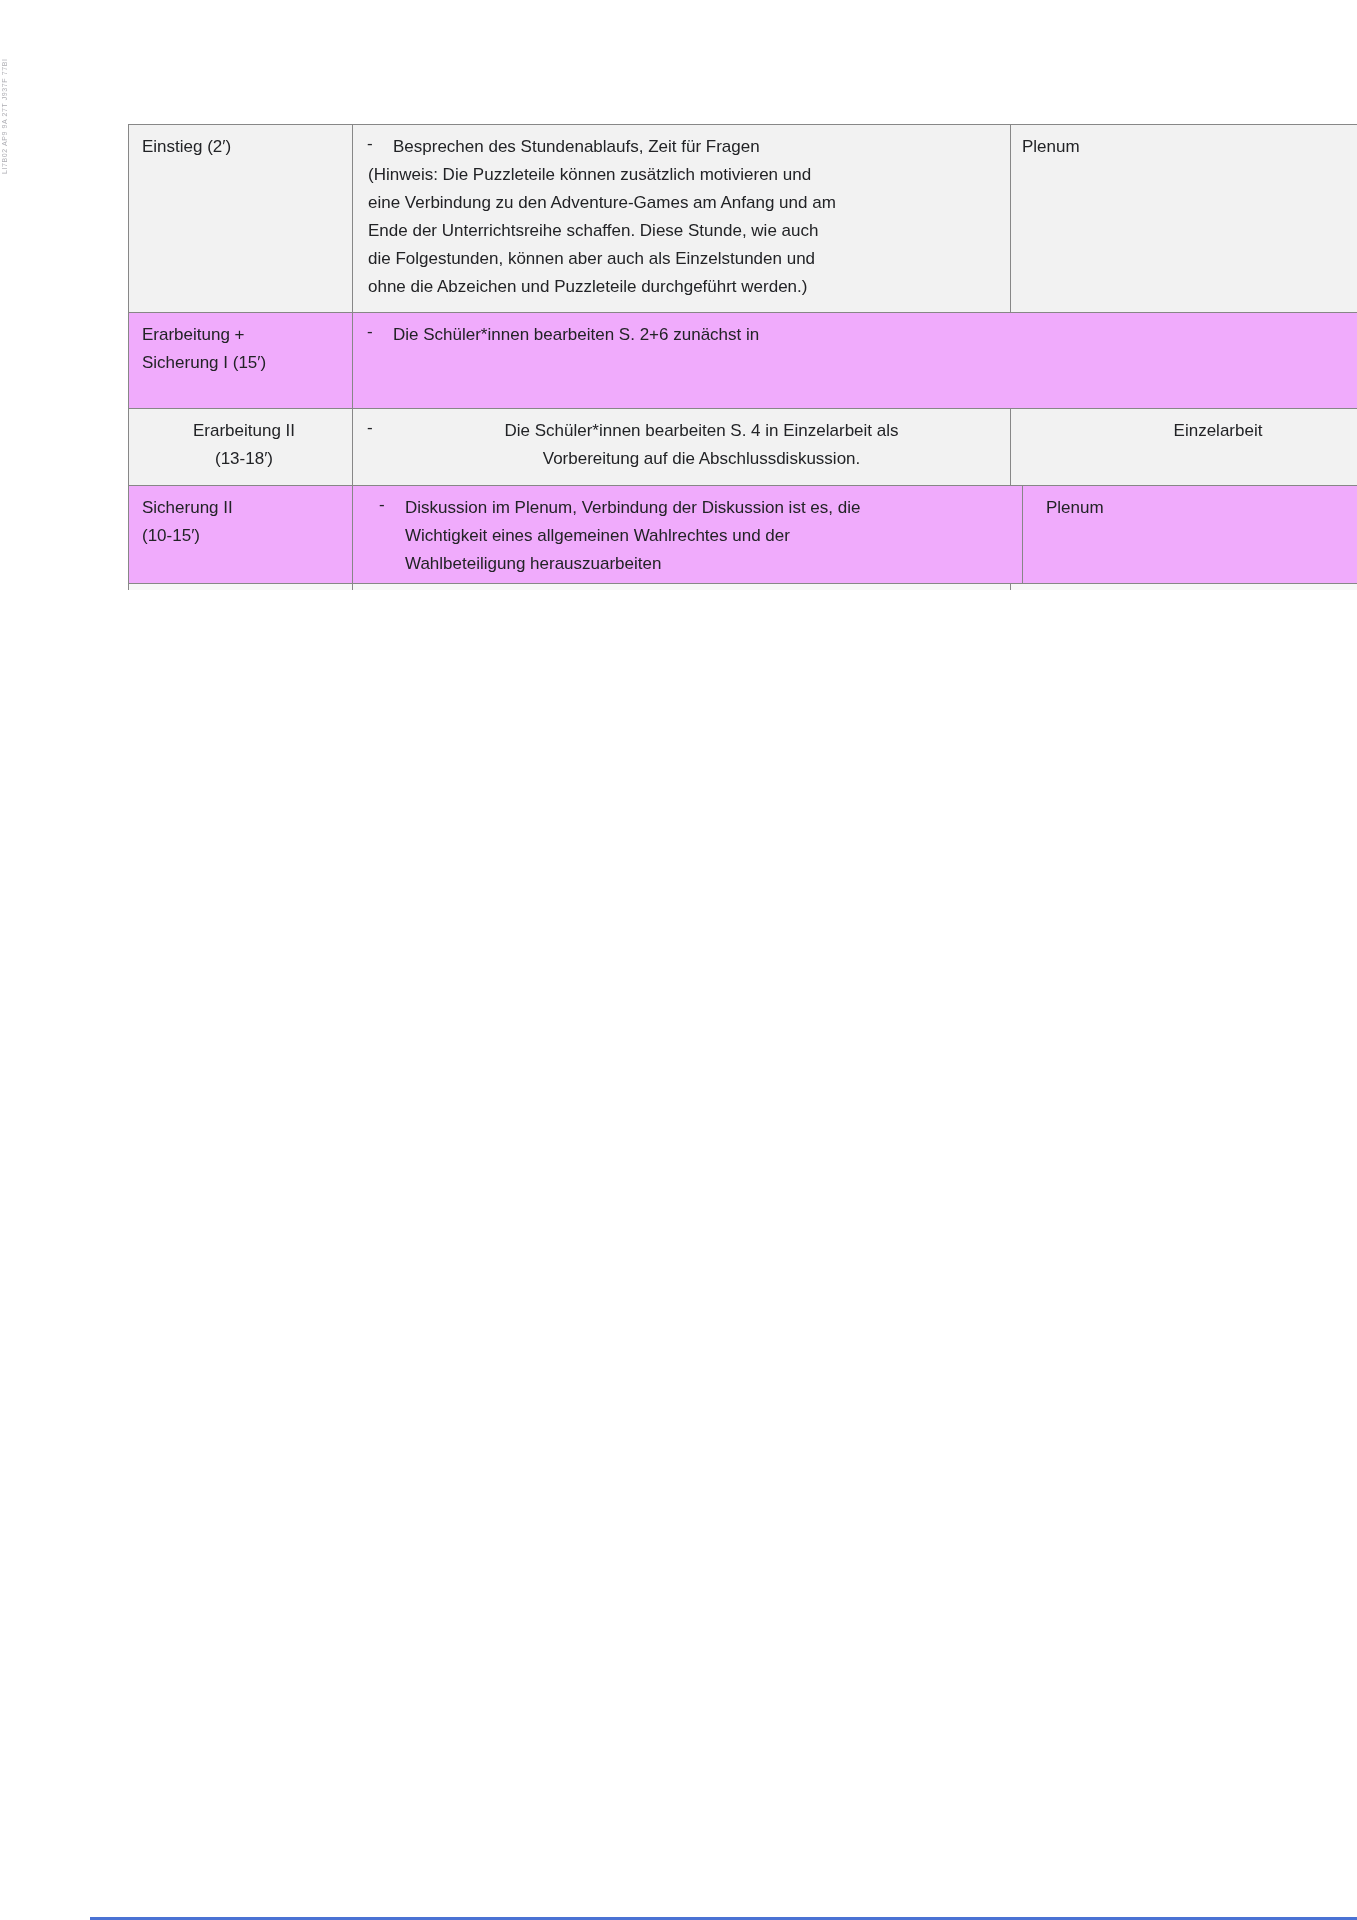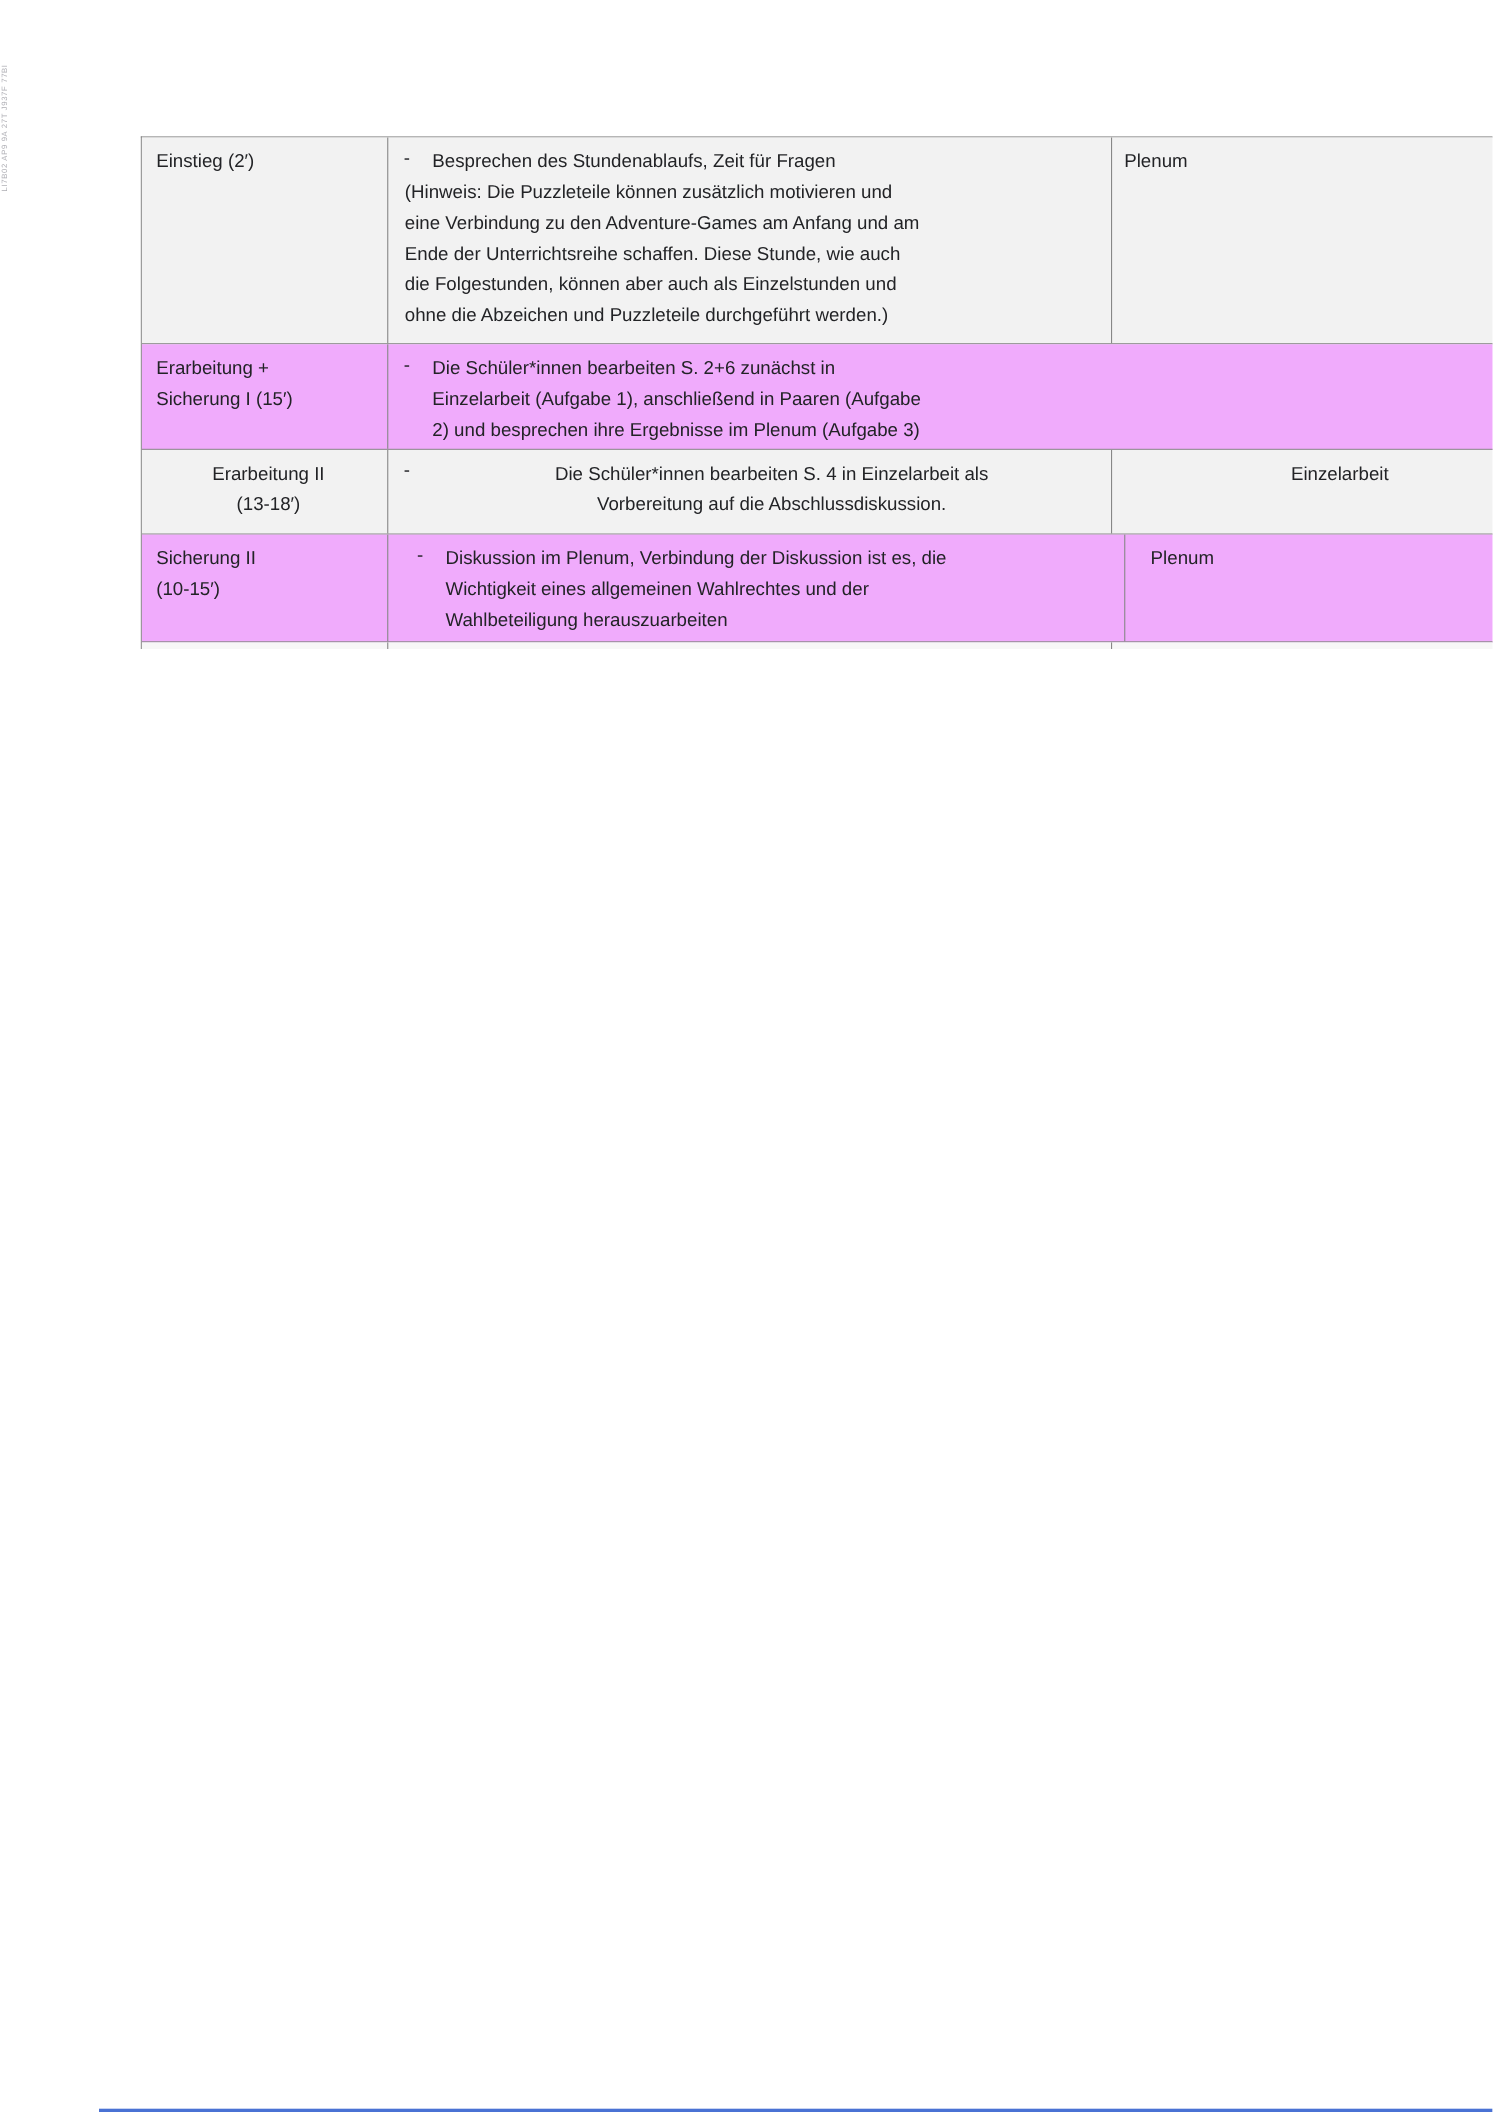--- a/index.html
+++ b/index.html
@@ -81,22 +81,20 @@
       <div class="cell c3"><span class="method">Plenum</span></div>
     </div>
 
     <div class="row" style="height: 96px;">
       <div class="cell c1"><span class="phase">Erarbeitung +
 Sicherung I (15′)</span></div>
       <div class="cell c2">
         <div class="line1">
           <span class="dash">-</span><span class="first-text"> Die Schüler*innen bearbeiten S. 2+6 zunächst in</span>
         </div>
-        <div class="rest align-text">Einzelarbeit (Aufgabe 1), anschließend in Paaren (Aufgabe
-2) und besprechen ihre Ergebnisse im Plenum (Aufgabe 3)</div>
       </div>
     </div>
 
     <div class="row shaded" style="height: 77px; background: rgb(242, 242, 242); text-align: center;">
       <div class="cell c1"><span class="phase">Erarbeitung II
 (13-18′)</span></div>
       <div class="cell c2">
         <div class="line1">
           <span class="dash">-</span><span class="first-text"> Die Schüler*innen bearbeiten S. 4 in Einzelarbeit als</span>
         </div>

